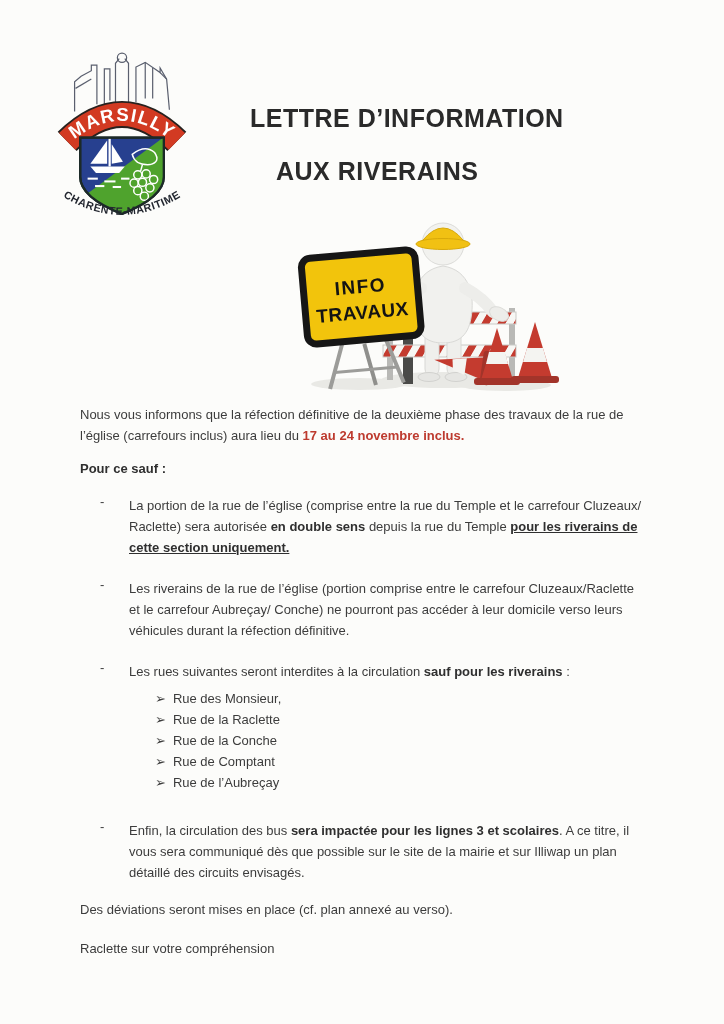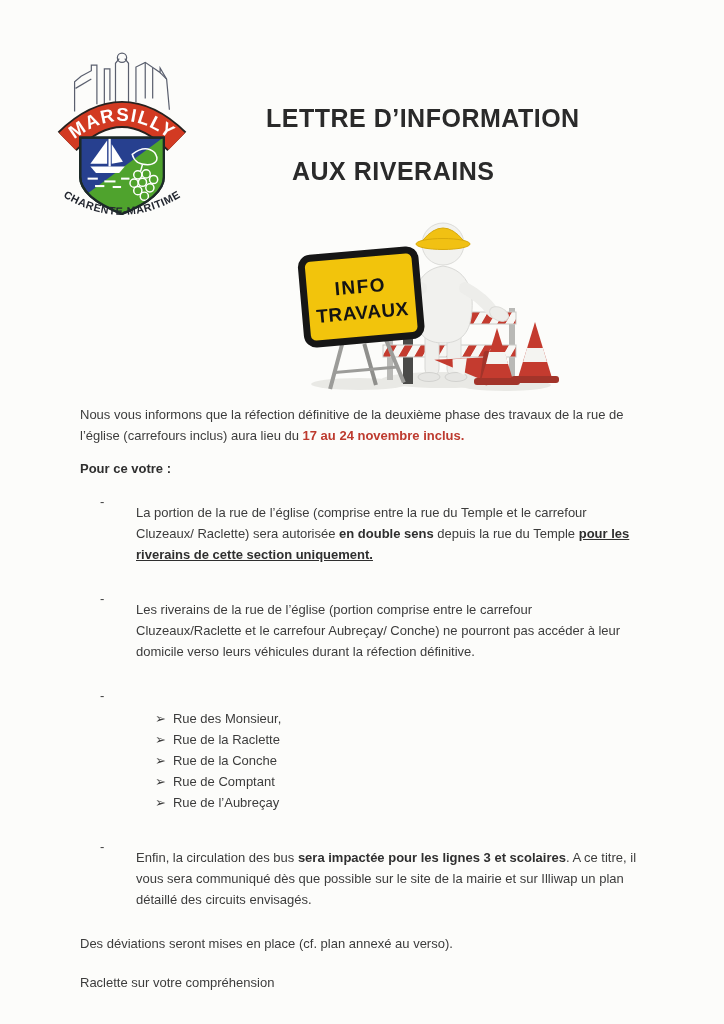--- a/index.html
+++ b/index.html
@@ -4,38 +4,38 @@
 <style>
   html,body{margin:0;padding:0;background:#9a9a9a;}
   .page{
     position:relative;width:724px;height:1024px;margin:0 auto;
     background:#fcfcfa;overflow:hidden;
     font-family:"Liberation Sans",sans-serif;color:#3c3c3c;
   }
   
   .crest{position:absolute;left:56px;top:44px;width:132px;height:178px;}
   .title{
-    position:absolute;left:266px;top:104px;
+    position:absolute;left:250px;top:104px;
     font-weight:bold;font-size:25px;letter-spacing:.5px;color:#2a2a2a;
   }
   .title .l2{margin-top:24px;margin-left:26px;}
   
   .illus{position:absolute;left:283px;top:196px;width:276px;height:196px;}
   
   .letter{
     position:absolute;left:80px;top:404px;width:572px;
     font-size:13px;line-height:21px;
   }
   .letter p{margin:0 0 12px 0;}
   .bold{font-weight:bold;color:#2f2f2f;}
   .red{color:#bd3a2e;font-weight:bold;}
   .boldu{font-weight:bold;text-decoration:underline;color:#2f2f2f;}
   .bullet{display:flex;margin:0 0 12px 20px;}
   .bullet .marker{width:25px;flex:none;}
-  .bullet p{margin:11px;}
+  .bullet p{margin:4px;}
   ul.streets{list-style:none;margin:1px 0 12px 75px;padding:0;}
   ul.streets li{display:flex;gap:7px;line-height:21px;}
   .gap-top{margin-top:23px;}
   .closing-1{margin-bottom:18px !important;}
 </style>
 </head>
 <body>
 
 <div class="page">
 
@@ -183,34 +183,35 @@
       </g>
     </g>
   </svg>
 
   <main class="letter">
 
 
     <p><span>Nous vous informons que la réfection définitive de la deuxième phase des travaux de la rue de l’église (carrefours inclus) aura lieu du </span><span class="red">17 au 24 novembre inclus.</span></p>
 
 
-    <p class="bold">Pour ce votre :</p>
+    <p class="bold">Pour ce sauf :</p>
 
     <div class="bullet">
       <span class="marker">-</span>
       <p><span>La portion de la rue de l’église (comprise entre la rue du Temple et le carrefour Cluzeaux/ Raclette) sera autorisée </span><span class="bold">en double sens</span><span> depuis la rue du Temple </span><span class="boldu">pour les riverains de cette section uniquement.</span></p>
     </div>
 
     <div class="bullet">
       <span class="marker">-</span>
       <p>Les riverains de la rue de l’église (portion comprise entre le carrefour Cluzeaux/Raclette et le carrefour Aubreçay/ Conche) ne pourront pas accéder à leur domicile verso leurs véhicules durant la réfection définitive.</p>
     </div>
 
     <div class="bullet" style="margin-bottom:2px">
       <span class="marker">-</span>
+      <p><span>Les rues suivantes seront interdites à la circulation </span><span class="bold">sauf pour les riverains</span><span> :</span></p>
     </div>
 
     <ul class="streets">
       <li>
           <span>➢</span>
           <span>Rue des Monsieur,</span>
         </li>
       <li>
           <span>➢</span>
           <span>Rue de la Raclette</span>

